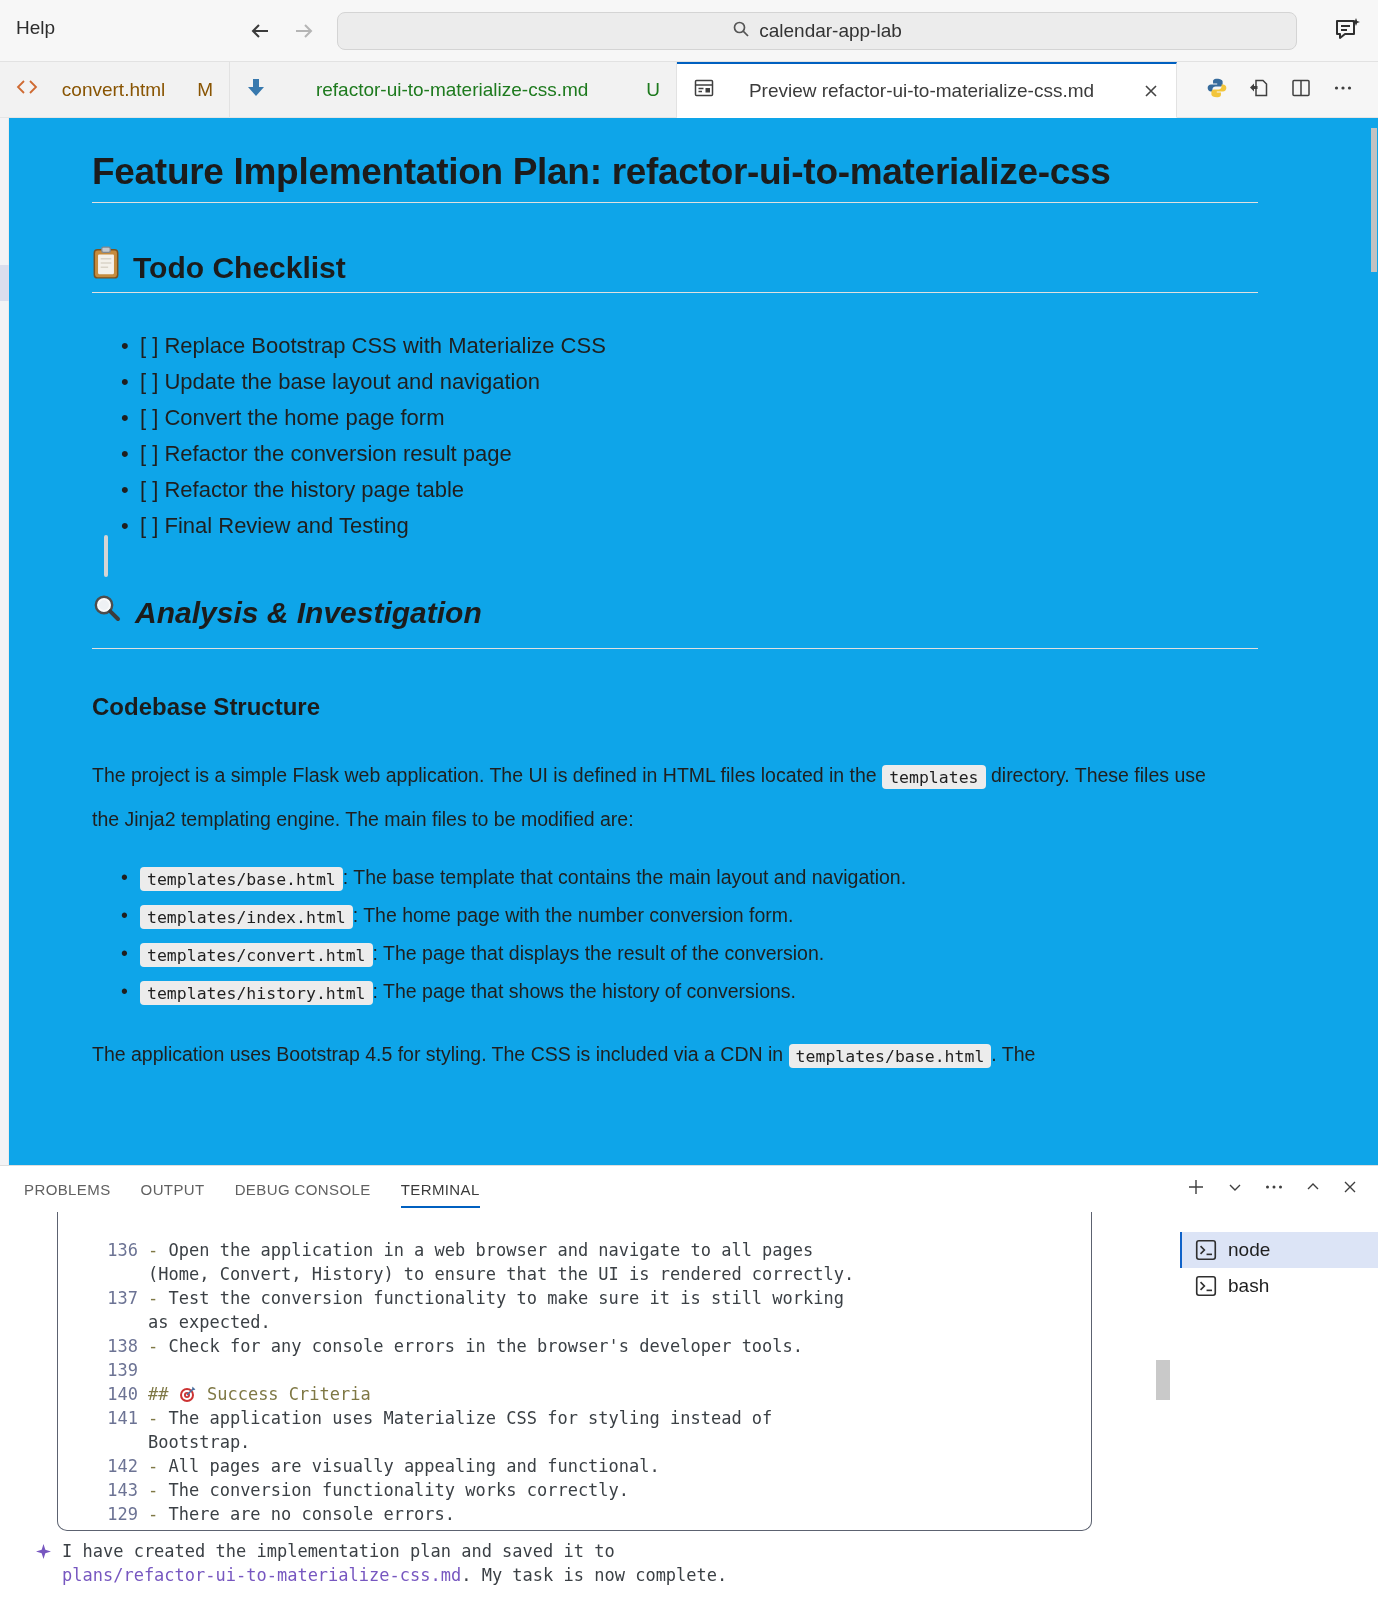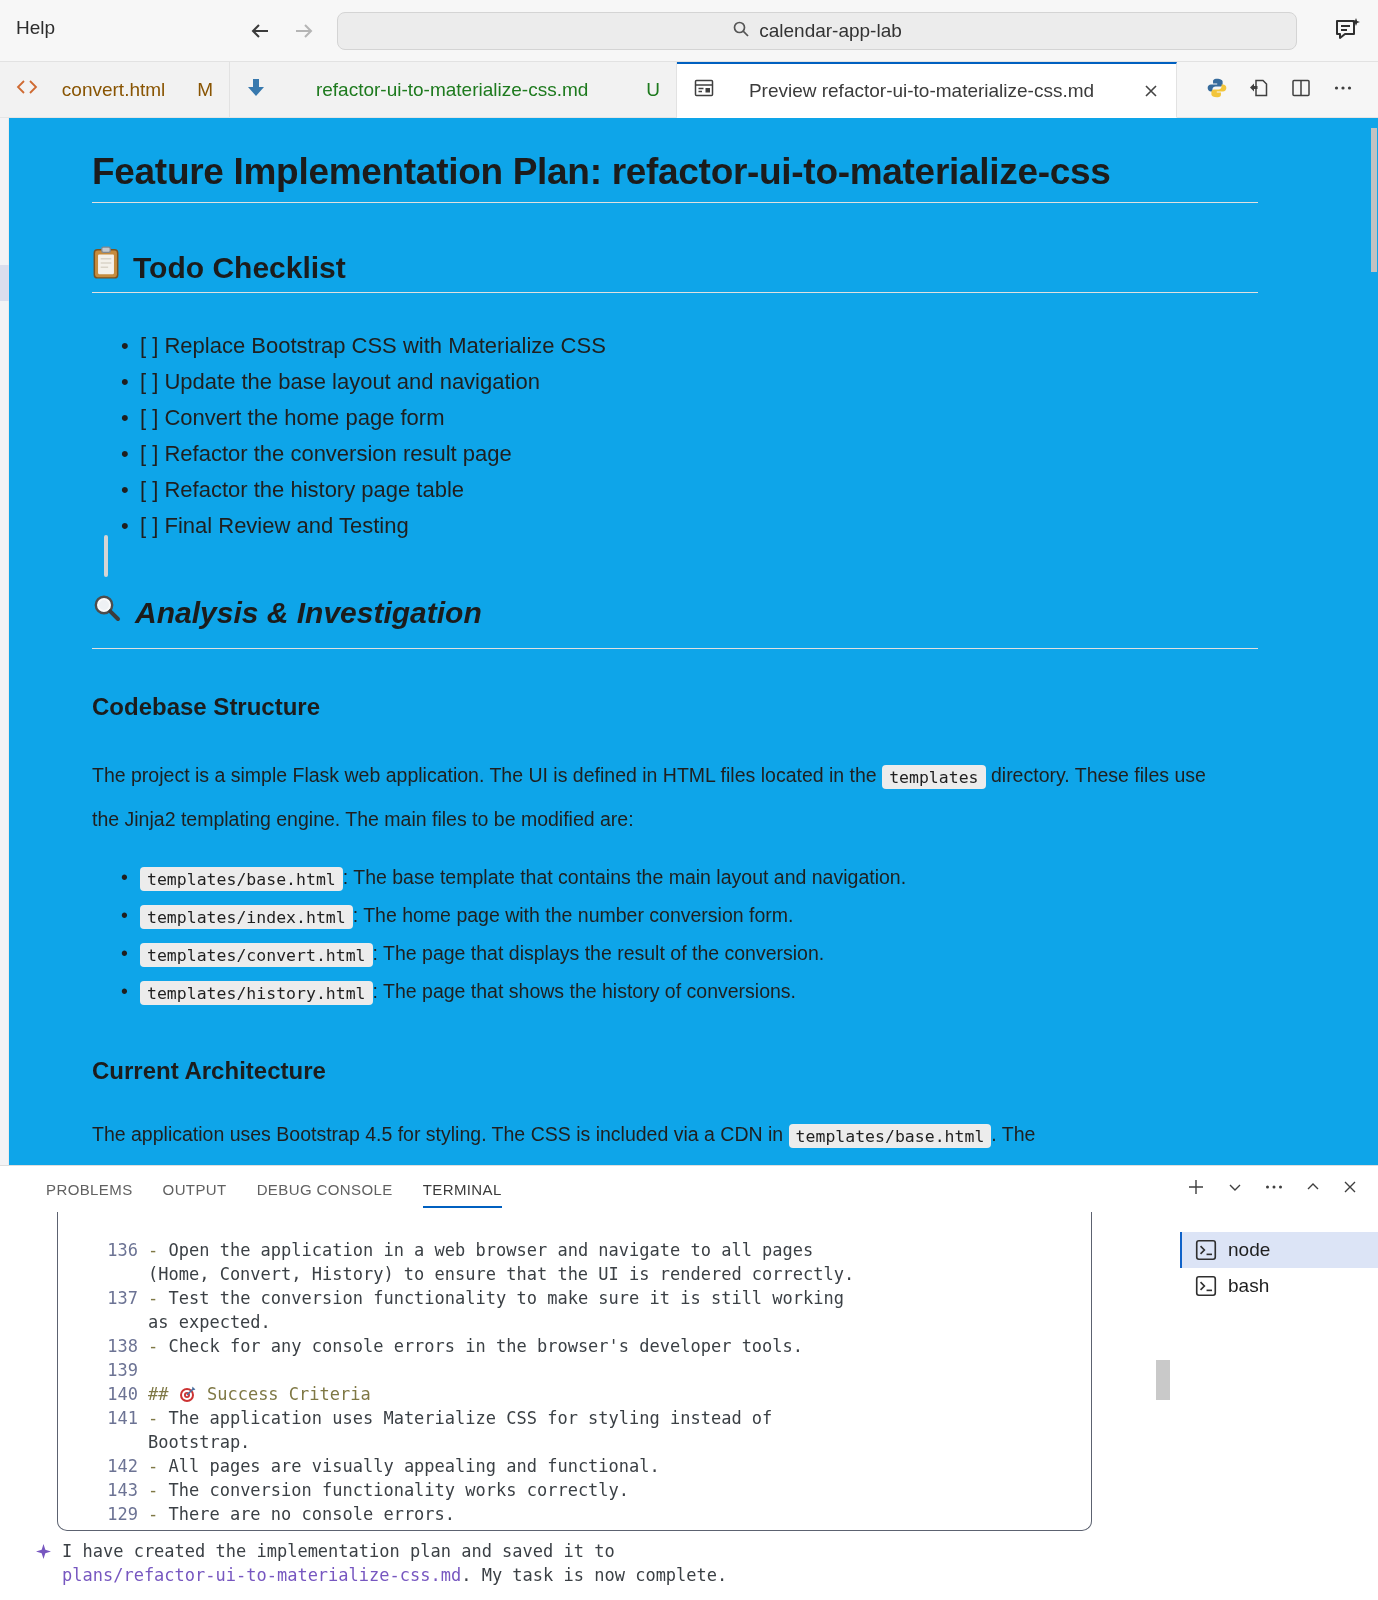--- a/index.html
+++ b/index.html
@@ -56,21 +56,21 @@
   .para-arch { margin-top: 27px; }
   .icode { font-family: "DejaVu Sans Mono", monospace; font-size: 16.5px; background: #ececec;
     padding: 2.5px 7px; border-radius: 4px; color: #1f1f1f; }
   .files-list { margin-top: 23px; padding-left: 48px; list-style: none; }
   .files-list li { position: relative; font-size: 19.5px; line-height: 27px; margin-bottom: 10px; }
   .select-marker { position: absolute; left: 104px; top: 417px; width: 4px; height: 42px; background: #d5d5d5; border-radius: 2px; }
   .preview-scrollbar { position: absolute; right: 1px; top: 10px; width: 6px; height: 144px; background: #c2c2c2; }
 
   
   .panel { height: 435px; border-top: 1px solid #dedede; background: #fff; }
-  .panel-header { position: relative; height: 46px; display: flex; align-items: center; padding-left: 46px; }
+  .panel-header { position: relative; height: 46px; display: flex; align-items: center; padding-left: 24px; }
   .ptab { font-size: 15px; letter-spacing: 0.4px; color: #616161; margin-right: 30px; cursor: pointer; position: relative; }
   .ptab.active { color: #3b3b3b; }
   .ptab.active::after { content: ""; position: absolute; left: 0; right: 0; bottom: -10px; height: 2px; background: #0060c0; }
   .panel-actions { position: absolute; right: 20px; top: 0; height: 100%; display: flex; align-items: center; gap: 22px; }
   .panel-content { position: relative; height: 388px; font-family: "DejaVu Sans Mono", monospace; }
   .terminal-box { margin-left: 57px; width: 1035px; border: 1.5px solid #5c6270; border-top: none;
     border-radius: 0 0 10px 10px; padding: 26px 10px 4px 46px; }
   .tline { display: flex; height: 24px; line-height: 24px; font-size: 17px; white-space: pre; }
   .tnum { width: 34px; text-align: right; margin-right: 10px; color: #6c7394; flex: none; }
   .c-olive { color: #7f7845; }
@@ -224,21 +224,20 @@
     </div>
     <hr class="md-hr hr-analysis">
     <div class="h3 h3-codebase">Codebase Structure</div>
     <p class="para"><span>The project is a simple Flask web application. The UI is defined in HTML files located in the </span><code class="icode">templates</code><span> directory. These files use the Jinja2 templating engine. The main files to be modified are:</span></p>
     <ul class="files-list">
         <li><code class="icode">templates/base.html</code><span>: The base template that contains the main layout and navigation.</span></li>
         <li><code class="icode">templates/index.html</code><span>: The home page with the number conversion form.</span></li>
         <li><code class="icode">templates/convert.html</code><span>: The page that displays the result of the conversion.</span></li>
         <li><code class="icode">templates/history.html</code><span>: The page that shows the history of conversions.</span></li>
       </ul>
-    <div class="h3 h3-arch">Current Architecture</div>
     <p class="para para-arch"><span>The application uses Bootstrap 4.5 for styling. The CSS is included via a CDN in </span><code class="icode">templates/base.html</code><span>. The</span></p>
   </div>
   <div class="select-marker"></div>
   <div class="preview-scrollbar"></div>
 </div>
 
 <div class="panel">
   <div class="panel-header">
     <div style="display:flex;">
         <span class="ptab">PROBLEMS</span>

